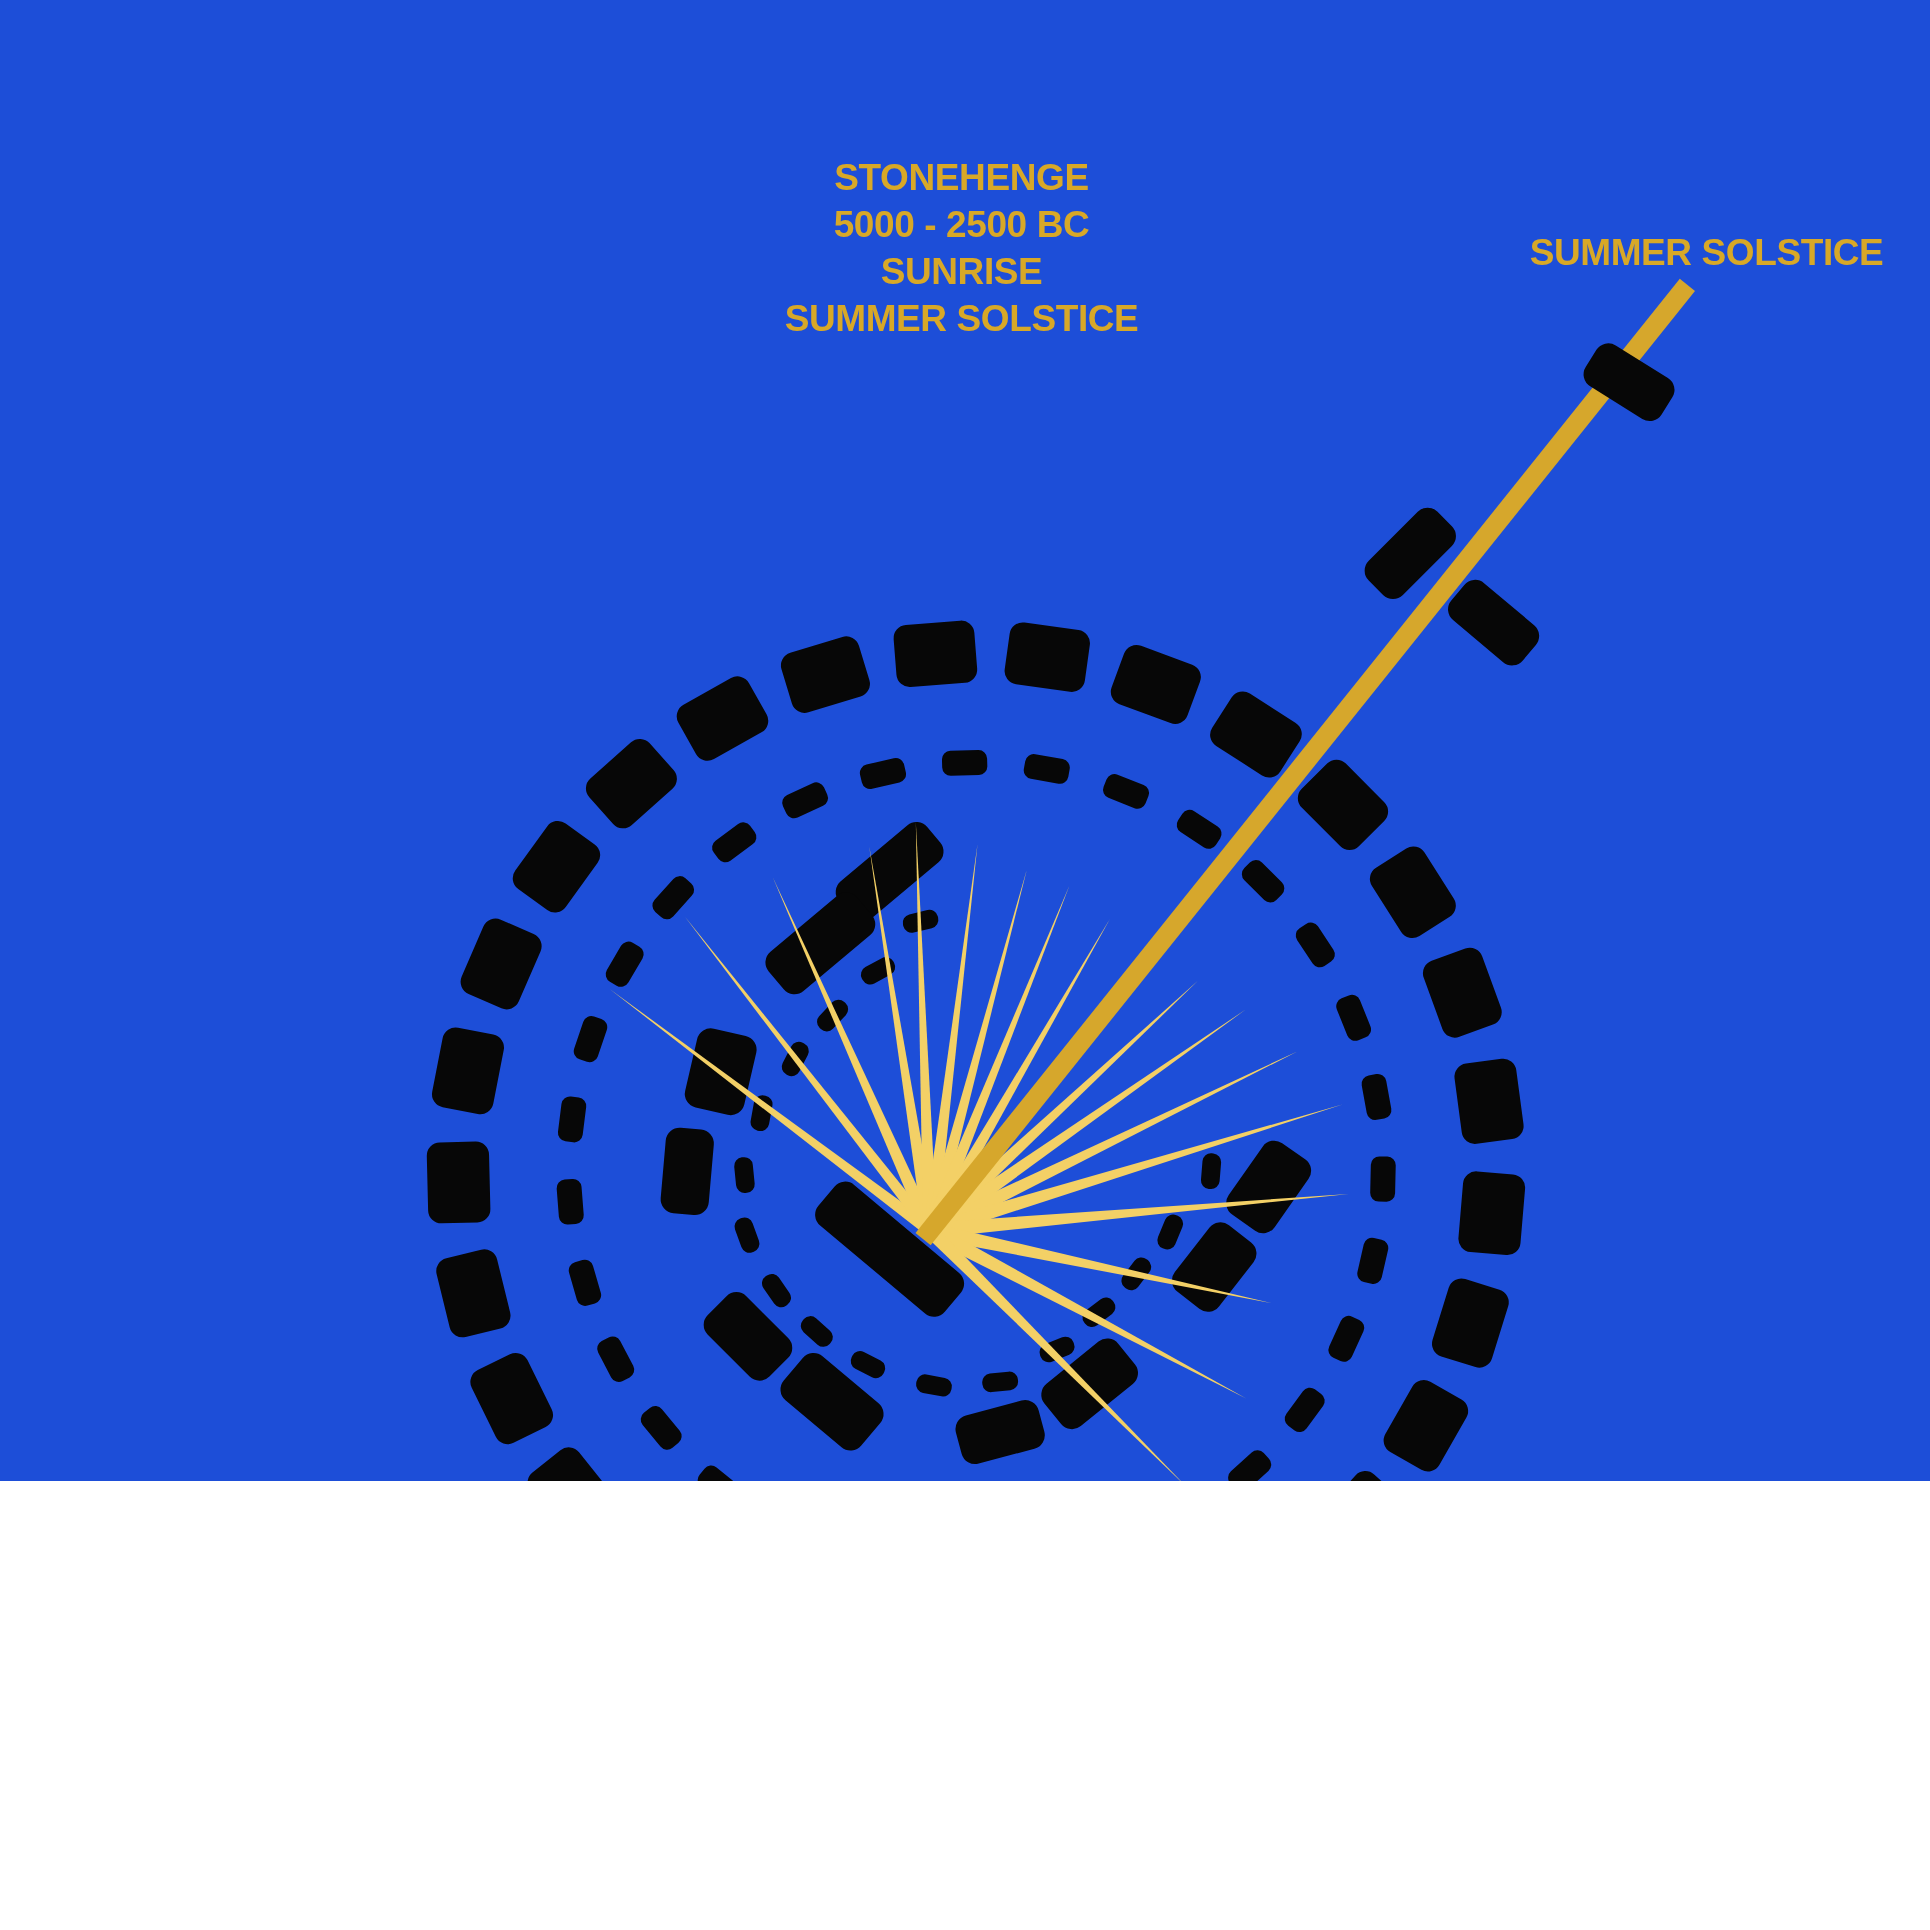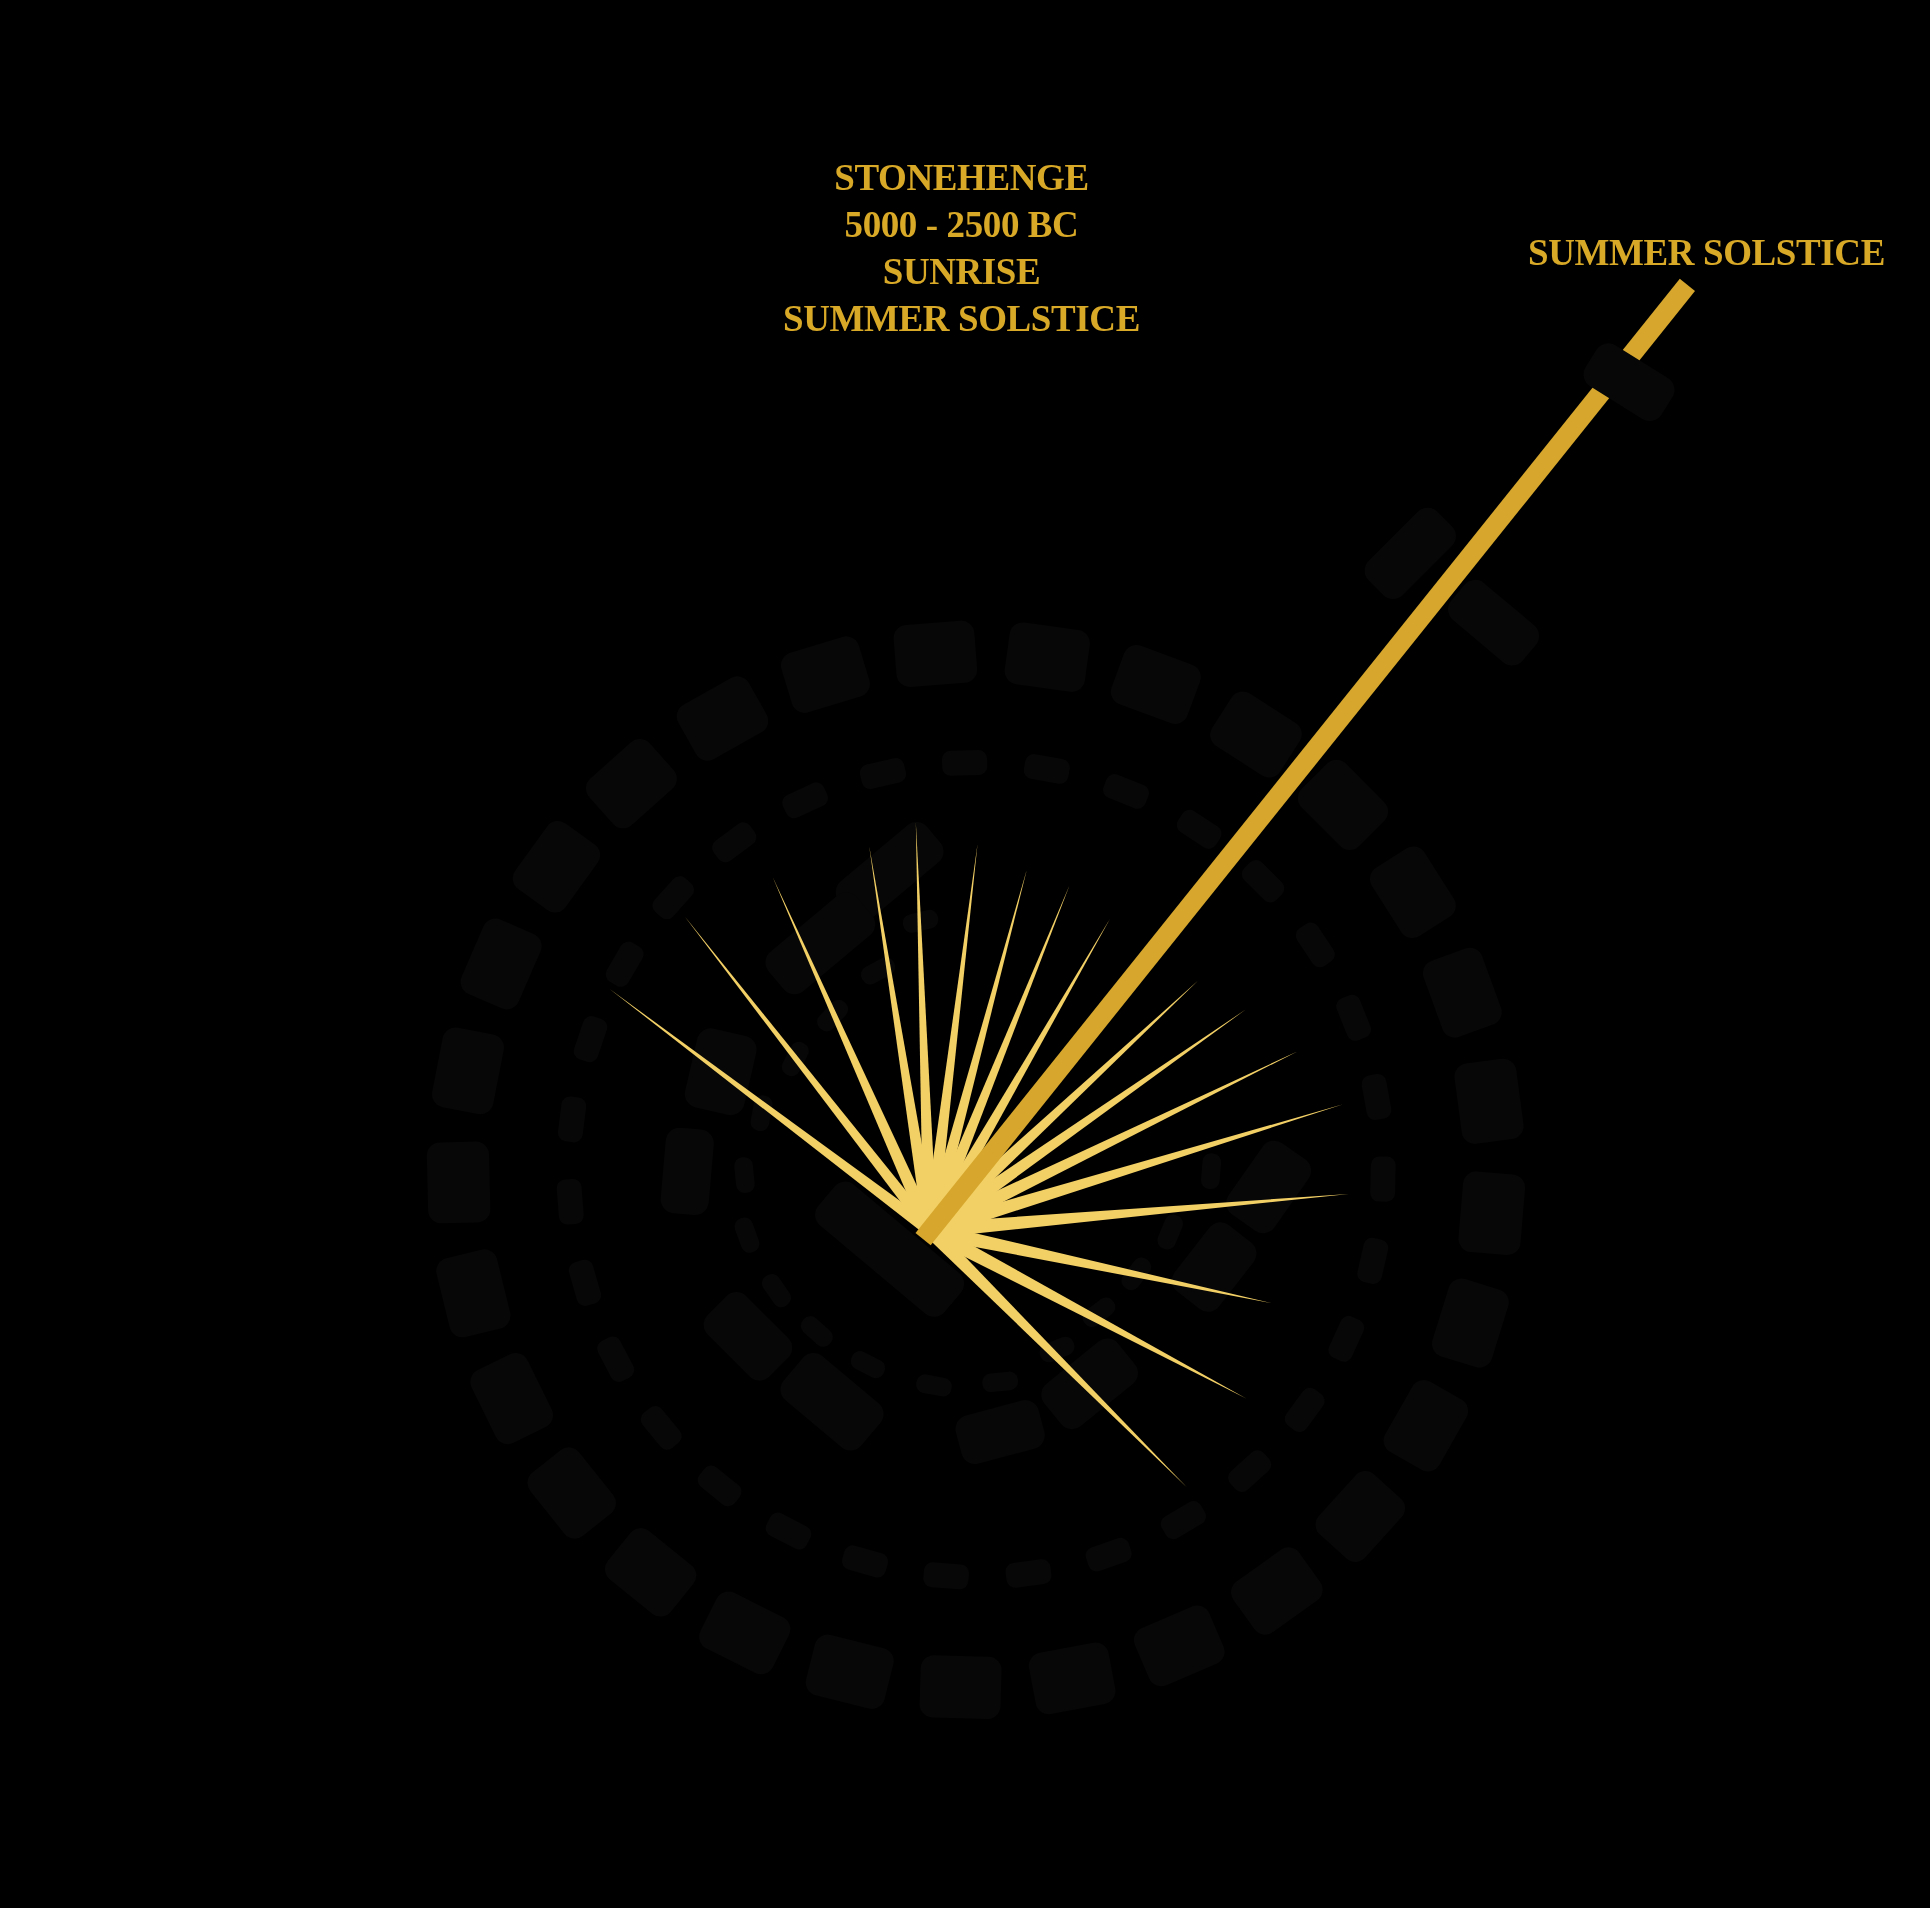--- a/index.html
+++ b/index.html
@@ -1,21 +1,21 @@
 <!DOCTYPE html>
 <html style="font-size:12.5px"><head>
 <meta charset="utf-8">
 <style>
   html,body{margin:0;padding:0;background:#ffffff;}
   #canvas{
     position:relative;
-    width:1931px;height:1908px;
-    background:#000000;
+    width:1931px;height:1481px;
+    background:#1d4ed8;
     overflow:hidden;
-    font-family:Liberation Serif, serif;
+    font-family:Liberation Sans, sans-serif;
   }
   #plan-svg{position:absolute;left:0;top:0;}
   .gold-text{
     position:absolute;
     font-weight:700;
     font-size:37px;
     line-height:47px;
     letter-spacing:-0.4px;
     text-align:center;
     white-space:pre-line;

